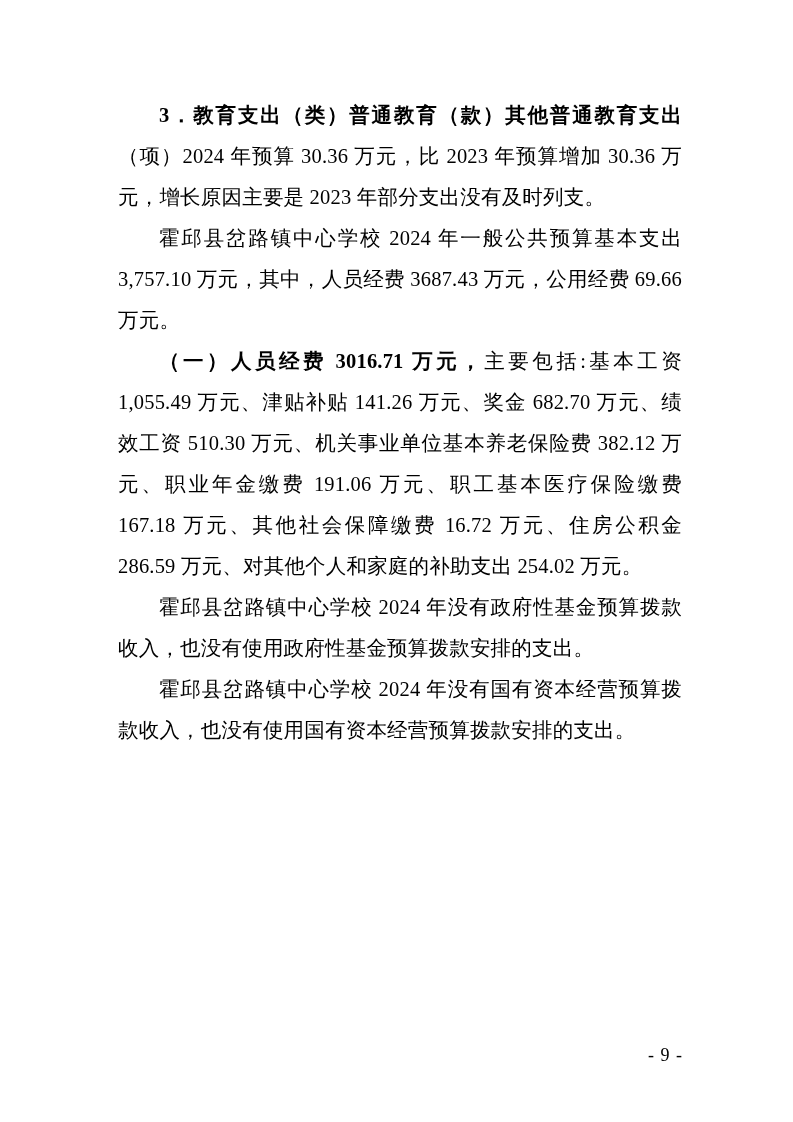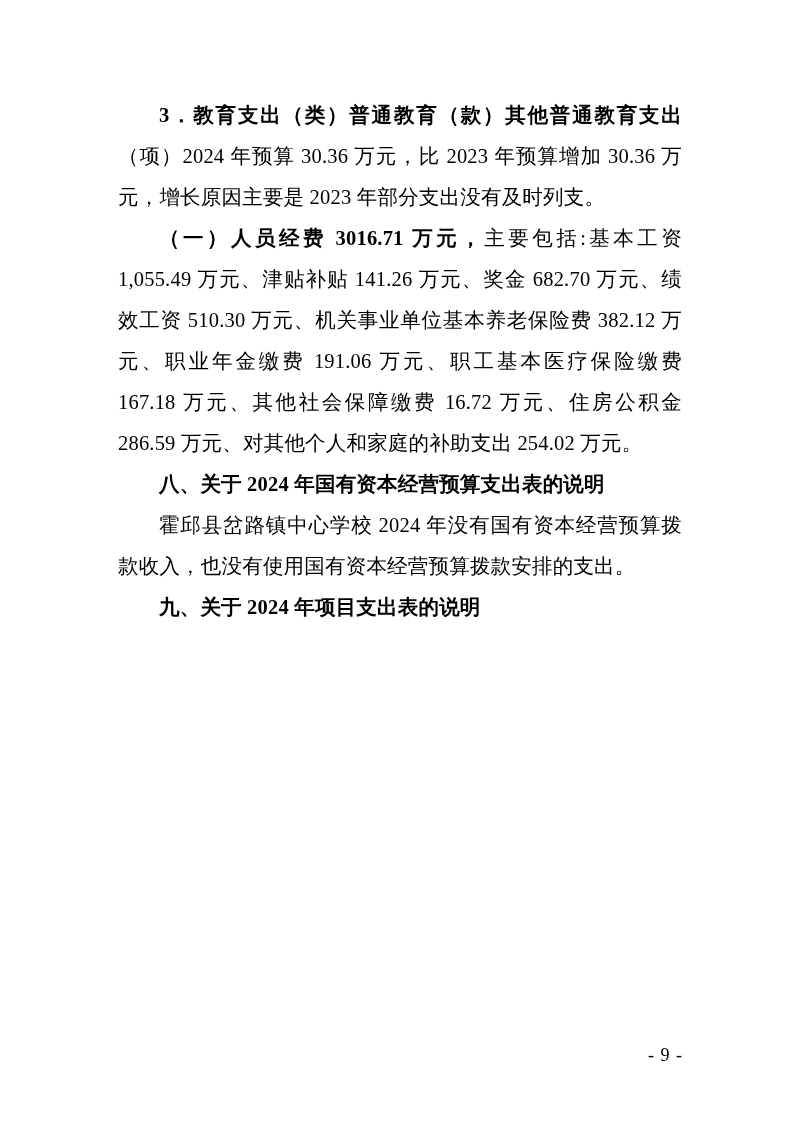--- a/index.html
+++ b/index.html
@@ -53,19 +53,19 @@
     color: #000000;
     letter-spacing: 1px;
   }
 </style>
 </head>
 <body>
 
 <div class="page">
   <div class="doc-body" id="doc-body">
       <p class="indent2"><span class="strongrun">3．教育支出（类）普通教育（款）其他普通教育支出</span><span>（项）2024 年预算 30.36 万元，比 2023 年预算增加 30.36 万元，增长原因主要是 2023 年部分支出没有及时列支。</span></p>
+      <p class="indent2"><span>霍邱县岔路镇中心学校 2024 年一般公共预算基本支出 3,757.10 万元，其中，人员经费 3687.43 万元，公用经费 69.66 万元。</span></p>
       <p class="indent2"><span class="strongrun">（一）人员经费 3016.71 万元，</span><span>主要包括:基本工资 1,055.49 万元、津贴补贴 141.26 万元、奖金 682.70 万元、绩效工资 510.30 万元、机关事业单位基本养老保险费 382.12 万元、职业年金缴费 191.06 万元、职工基本医疗保险缴费 167.18 万元、其他社会保障缴费 16.72 万元、住房公积金 286.59 万元、对其他个人和家庭的补助支出 254.02 万元。</span></p>
-      <p class="heading"><span class="strongrun">八、关于 2024 年国有资本经营预算支出表的说明</span></p>
+      <p class="indent2"><span>霍邱县岔路镇中心学校 2024 年没有政府性基金预算拨款收入，也没有使用政府性基金预算拨款安排的支出。</span></p>
       <p class="indent2"><span>霍邱县岔路镇中心学校 2024 年没有国有资本经营预算拨款收入，也没有使用国有资本经营预算拨款安排的支出。</span></p>
-      <p class="heading"><span class="strongrun">九、关于 2024 年项目支出表的说明</span></p>
     </div>
   <div class="page-number">- 9 -</div>
 </div>
 
 </body></html>

